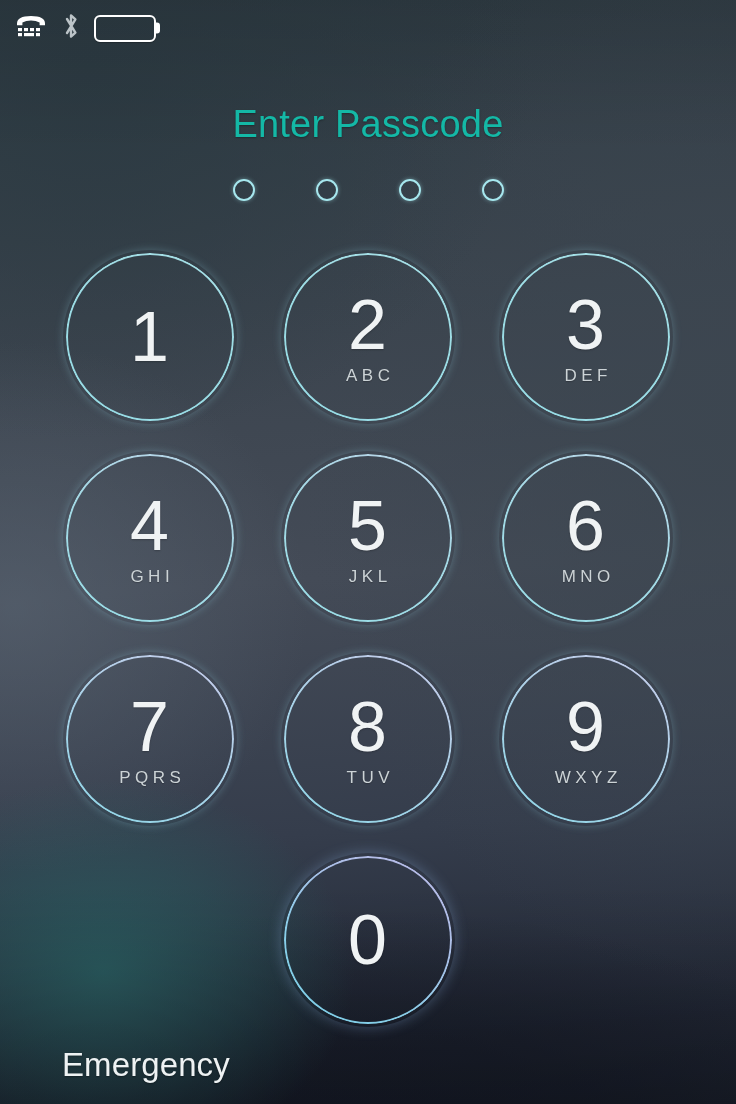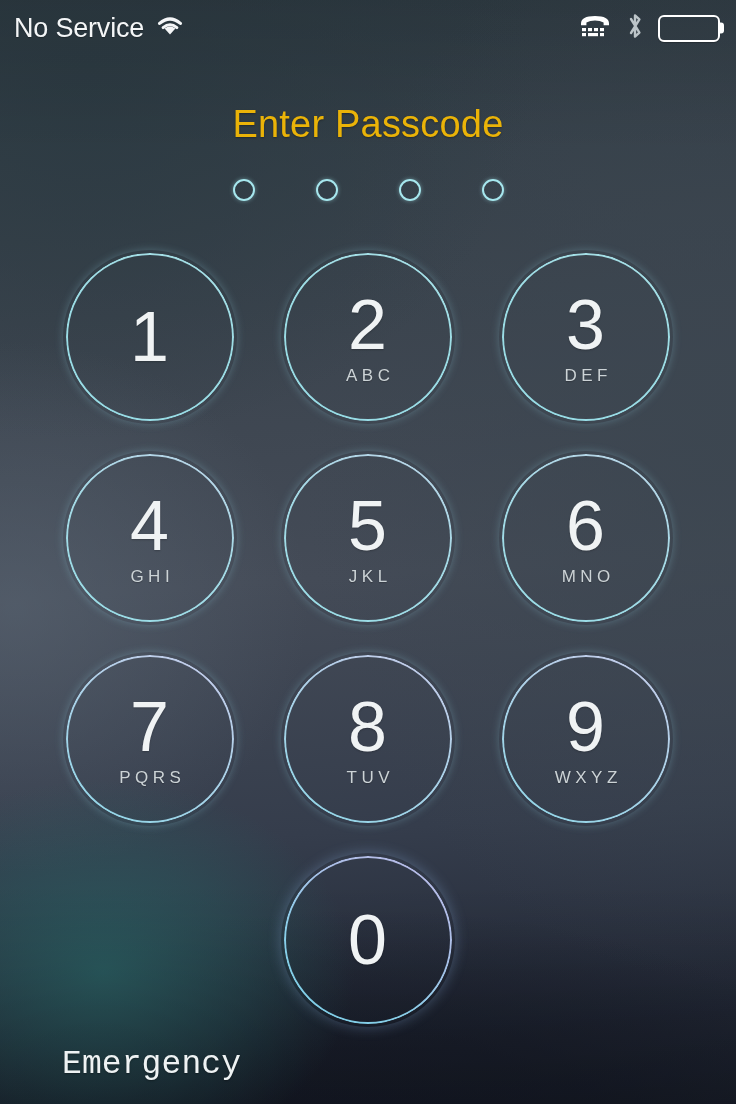--- a/index.html
+++ b/index.html
@@ -93,21 +93,21 @@
   }
 
   
   .prompt {
     position:absolute;
     top:104px; left:0; width:736px;
     text-align:center;
     z-index:6;
   }
   .prompt-title {
-    color:#eab308;
+    color:#14b8a6;
     font-size:38px;
     font-weight:400;
     letter-spacing:0.2px;
     line-height:1.1;
     text-shadow:0 1px 2px rgba(0,0,0,0.3);
   }
 
   .dots {
     position:absolute;
     top:179px; left:0; width:736px;
@@ -227,42 +227,32 @@
   }
   .bottom-action {
     color:#eef2f3;
     font-size:33px;
     font-weight:400;
     letter-spacing:0.1px;
     line-height:1;
     cursor:pointer;
     text-shadow:0 1px 2px rgba(0,0,0,0.32);
     background:none; border:none;
-    font-family:Liberation Mono, monospace;
+    font-family:Liberation Sans, sans-serif;
   }
 </style>
 </head>
 <body>
 
 <div class="screen">
 
   <div class="wallpaper"></div>
 
   <div class="statusbar">
 
-    <div class="status-left">
-      <span class="carrier">No Service</span>
-      <span class="icon-wifi">
-        <svg width="32" height="24" viewBox="0 0 32 24">
-          <path d="M16 20.6 L10.6 14.6 Q16 10.2 21.4 14.6 Z" fill="#f4f6f7"></path>
-          <path d="M5.6 9.4 Q16 0.6 26.4 9.4" stroke="#f4f6f7" stroke-width="3.2" fill="none" stroke-linecap="round"></path>
-          <path d="M9.1 13.6 Q16 7.8 22.9 13.6" stroke="#f4f6f7" stroke-width="3.0" fill="none" stroke-linecap="round"></path>
-        </svg>
-      </span>
-    </div>
 
     <div class="status-right">
 
       <span class="icon-tty">
         <svg width="34" height="26" viewBox="0 0 34 26">
           <path d="M3 10.5 Q3 3 17 3 Q31 3 31 10.5 L31 12.2 L25.6 12.2 L25.6 9.4 Q22 7.6 17 7.6 Q12 7.6 8.4 9.4 L8.4 12.2 L3 12.2 Z" fill="#ffffff"></path>
           <rect x="4" y="15" width="4" height="3.2" fill="#ffffff"></rect>
           <rect x="10" y="15" width="4" height="3.2" fill="#ffffff"></rect>
           <rect x="16" y="15" width="4" height="3.2" fill="#ffffff"></rect>
           <rect x="22" y="15" width="4" height="3.2" fill="#ffffff"></rect>

